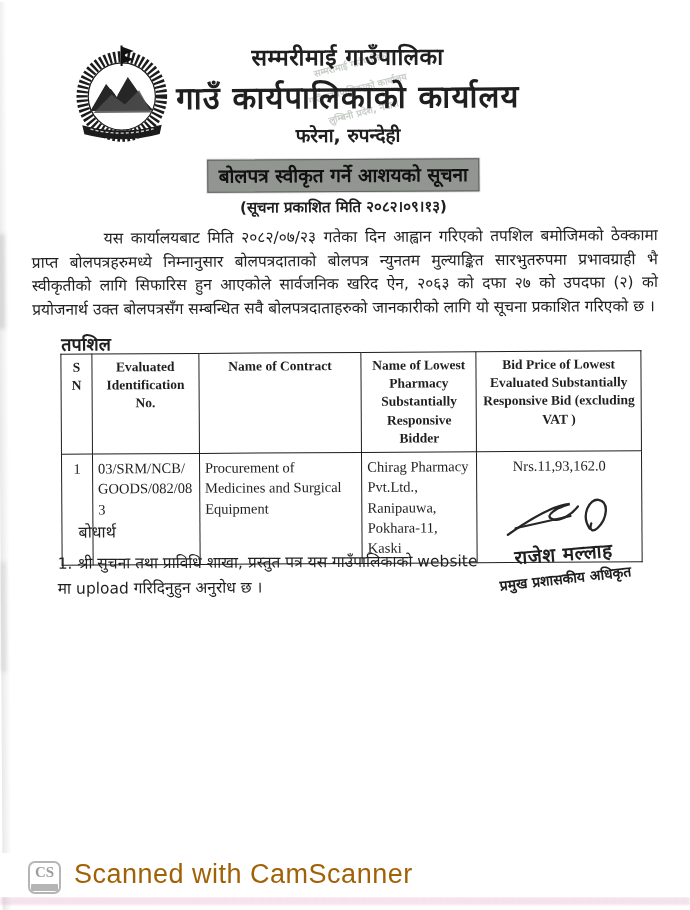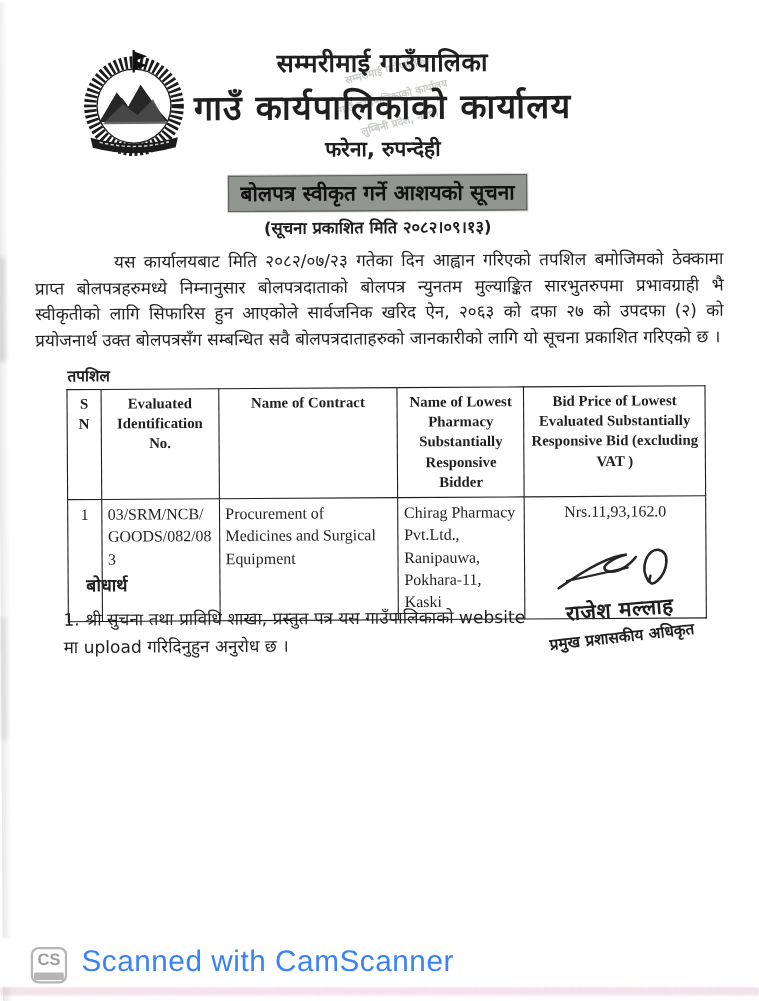--- a/index.html
+++ b/index.html
@@ -27,40 +27,40 @@
     color:#111;font-size:19px;font-weight:bold;padding:2px 10px 3px;
     box-shadow:0 0 0 1px rgba(90,95,90,0.25);
   }
   .date-row{position:absolute;left:0;top:196px;width:100%;text-align:center;
     font-size:15px;font-weight:bold;}
   
   .body-par{
     position:absolute;left:33px;top:226px;width:626px;
     font-size:15.5px;line-height:23.5px;text-align:justify;text-indent:72px;
   }
-  .tapashil{position:absolute;left:62px;top:330px;font-size:14px;font-weight:bold;}
+  .tapashil{position:absolute;left:62px;top:330px;font-size:18px;font-weight:bold;}
   
   table.notice-table{
     position:absolute;left:61px;top:352px;width:581px;
     border-collapse:collapse;table-layout:fixed;
     font-family:"Liberation Serif",serif;
   }
   .notice-table th,.notice-table td{
     border:1.6px solid #1e1e1e;vertical-align:top;padding:4px 5px;
   }
   .notice-table th{font-size:13.5px;text-align:center;line-height:1.35;}
   .notice-table td{font-size:14.5px;line-height:1.4;}
   .col-sn{width:30px;}  .col-cid{width:104px;} .col-cname{width:158px;}
   .col-bidder{width:112px;} .col-price{width:160px;}
   .hrow{height:66px;} .drow{height:74px;}
   .cell-sn{text-align:center;}
   .cell-cid{word-break:break-all;}
   .cell-price{text-align:center;}
   
-  .bodhartha-label{position:absolute;left:78px;top:519px;font-size:16px;font-weight:bold;}
+  .bodhartha-label{position:absolute;left:78px;top:519px;font-size:16px;font-weight:normal;}
   .bodhartha-item{position:absolute;left:57px;top:550px;width:436px;
     font-size:15.5px;line-height:25px;}
   
   .sig-block{position:absolute;right:26px;top:496px;width:204px;text-align:center;
     transform:rotate(-4deg);}
   .sig-scribble{display:block;margin:0 auto;}
   .sig-name{font-size:19px;font-weight:bold;letter-spacing:0.5px;}
   .sig-title{font-size:14px;font-weight:bold;margin-top:2px;transform:rotate(-2deg);}
   
   .edge-shadow{position:absolute;left:0;top:0;bottom:0;width:9px;
@@ -73,27 +73,27 @@
     background:linear-gradient(to right,rgba(221,160,190,0.30),rgba(238,190,215,0.45),rgba(215,150,185,0.28));
     filter:blur(1px);}
   
   .cs-bar{position:absolute;left:0;top:853px;width:100%;height:44px;background:#fff;}
   .cs-badge{
     position:absolute;left:28px;top:8px;width:33px;height:33px;
     border:2.5px solid #b5b5b5;border-radius:7px;box-sizing:border-box;
   }
   .cs-badge .cs-letters{
     position:absolute;left:0;top:1px;width:100%;text-align:center;
-    font-family:Liberation Sans, sans-serif;font-size:15px;font-weight:bold;color:#9d9d9d;
+    font-family:Liberation Serif, serif;font-size:15px;font-weight:bold;color:#9d9d9d;
   }
   .cs-badge .cs-strip{position:absolute;left:1px;right:1px;bottom:1px;height:7px;
     background:#b5b5b5;border-radius:1px;}
   .cs-caption{
     position:absolute;left:74px;top:6px;
-    font-family:"Liberation Sans",sans-serif;font-size:27px;color:#3b82f6;letter-spacing:0.5px;
+    font-family:"Liberation Sans",sans-serif;font-size:27px;color:#a16207;letter-spacing:0.5px;
   }
 </style>
 </head>
 <body>
 
 <div class="page">
   <div class="doc">
 
     <svg class="logo" viewBox="0 0 110 110" aria-hidden="true">
       <circle cx="55" cy="60" r="39" fill="none" stroke="#1c1c1c" stroke-width="11" stroke-dasharray="2.4 2.1"></circle>

